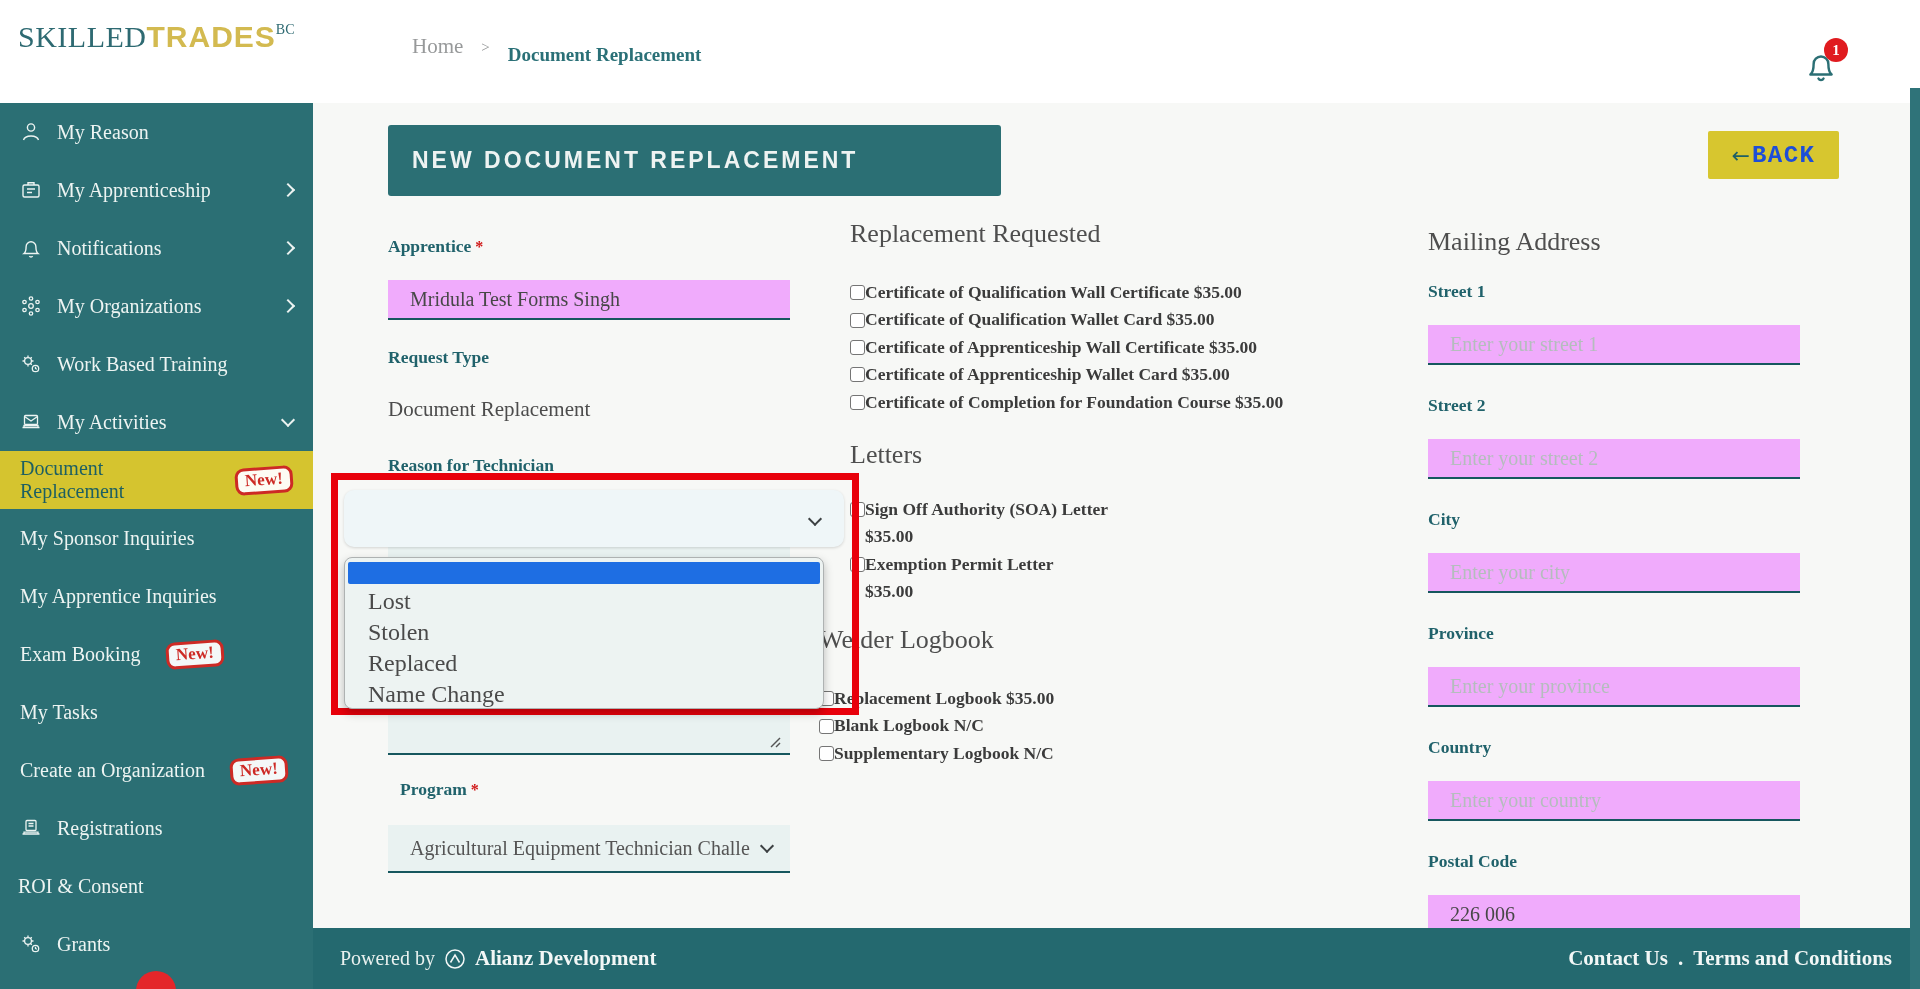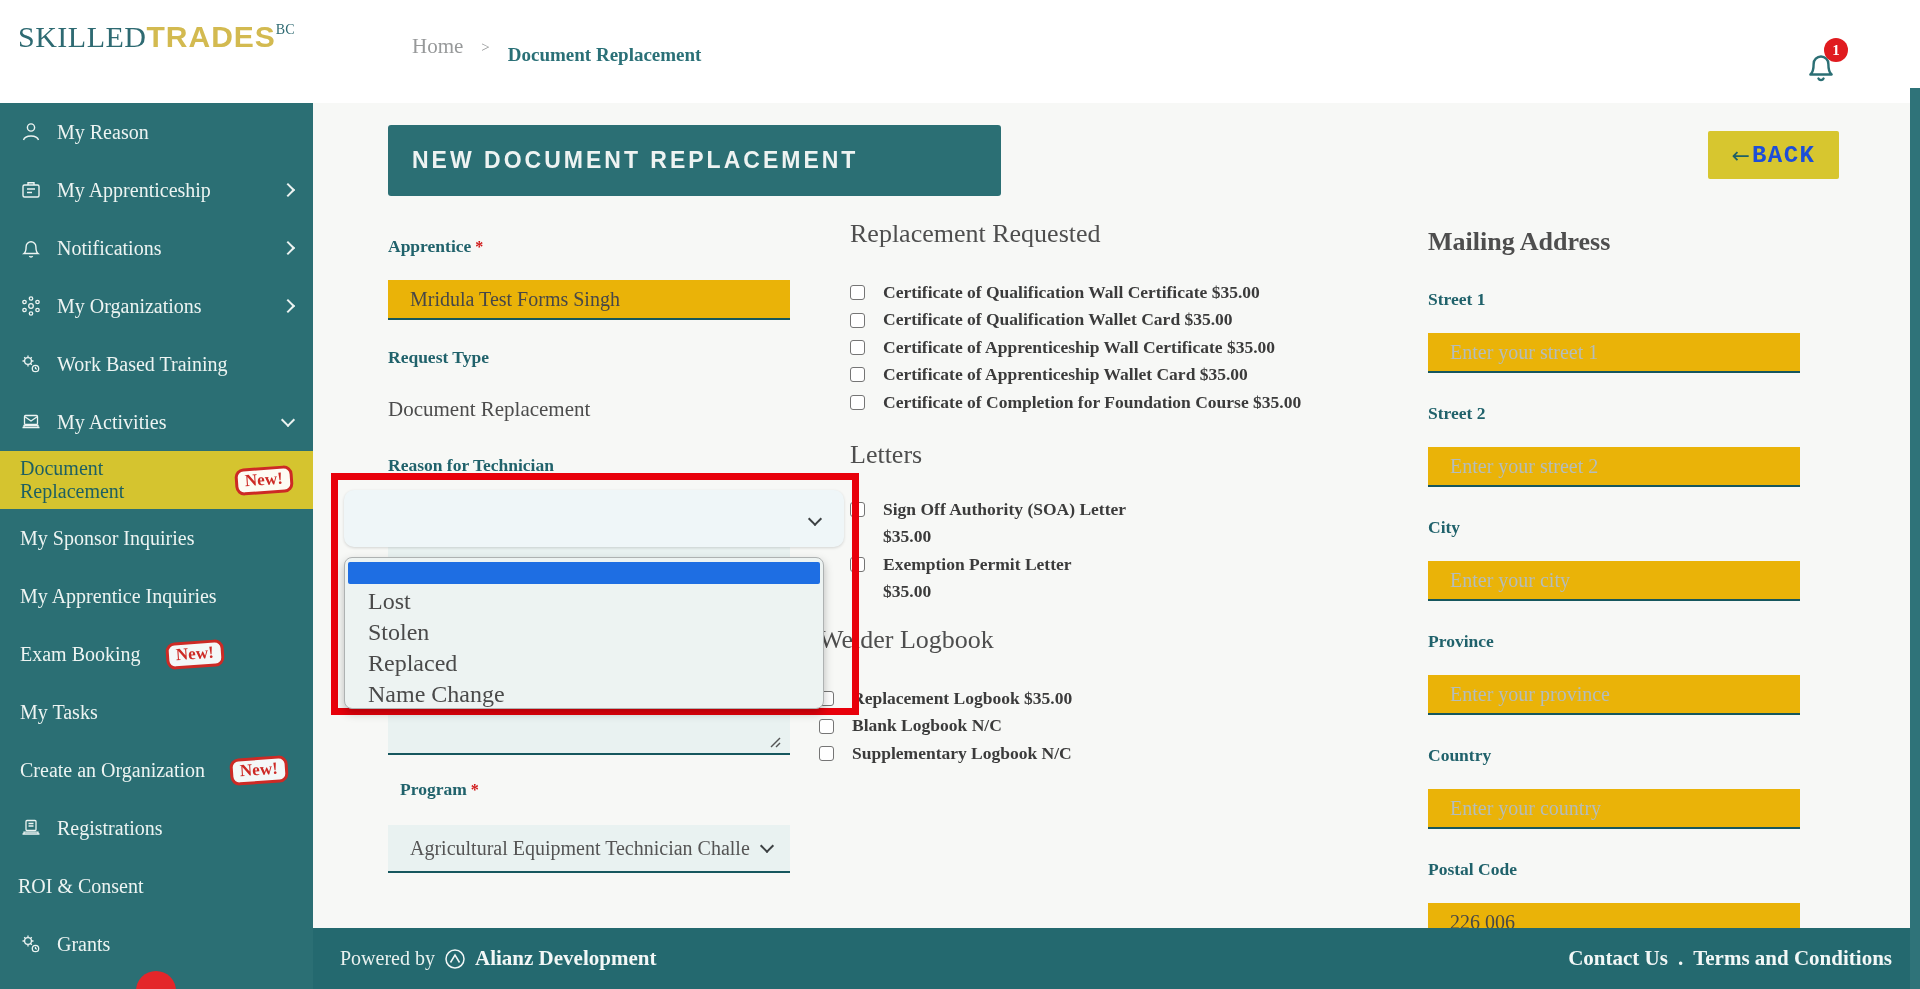--- a/index.html
+++ b/index.html
@@ -43,21 +43,21 @@
   .banner span { font-family:"Liberation Sans","DejaVu Sans",sans-serif; font-weight:bold; font-size:23px;
     letter-spacing:3px; color:#eef3f2; }
   .back-btn { position:absolute; left:1395px; top:28px; width:131px; height:48px; background:#d7c62f; border:0; cursor:pointer;
     display:flex; align-items:center; justify-content:center; gap:2px; border-radius:2px; }
   .back-btn .arrow { font-size:22px; color:#1e6065; font-family:"DejaVu Sans",sans-serif; }
   .back-btn .txt { font-family:Liberation Mono, monospace; font-weight:bold; font-size:24px;
     letter-spacing:1.5px; color:#1d4ed8; }
 
   .field-label { color:#20626b; font-weight:bold; font-size:17.5px; }
   .req { color:#d01818; margin-left:4px; font-size:16px; }
-  .tf { display:block; background:#eab308; border:0; border-bottom:2px solid #16575e; font-family:"Liberation Serif","DejaVu Serif",serif;
+  .tf { display:block; background:#f0abfc; border:0; border-bottom:2px solid #16575e; font-family:"Liberation Serif","DejaVu Serif",serif;
     font-size:20px; color:#474747; padding:0 0 0 22px; outline:none; }
   .tf::placeholder { color:#b4bdbd; opacity:1; }
 
   
   .lab-apprentice { position:absolute; left:75px; top:133px; }
   .inp-apprentice { position:absolute; left:75px; top:177px; width:402px; height:40px; }
   .lab-reqtype { position:absolute; left:75px; top:244px; }
   .val-reqtype { position:absolute; left:75px; top:294px; font-size:21px; color:#4c4c4c; }
   .lab-reason { position:absolute; left:75px; top:352px; }
   .reason-ta { position:absolute; left:75px; top:420px; width:402px; height:232px; background:#e9f2f1;
@@ -72,31 +72,31 @@
 
   
   .sec { position:absolute; width:480px; }
   .sec h2 { font-size:26px; font-weight:normal; color:#4e4e4e; }
   .sec-repl { left:537px; top:116px; }
   .sec-repl h2 { margin-bottom:30px; }
   .sec-letters { left:537px; top:337px; }
   .sec-letters h2 { margin-bottom:26px; }
   .sec-welder { left:506px; top:522px; }
   .sec-welder h2 { margin-bottom:30px; }
-  .chk-row { display:flex; align-items:center; gap:18px; height:27.4px; }
+  .chk-row { display:flex; align-items:center; gap:0; height:27.4px; }
   .chk-row.top { align-items:flex-start; height:auto; }
   .chk { width:15px; height:15px; flex:0 0 15px; border:1.5px solid #757575; border-radius:3px; background:#fff;
     appearance:none; -webkit-appearance:none; cursor:pointer; margin-top:0; }
   .chk-row.top .chk { margin-top:6px; }
   .chk-lbl { font-size:17.5px; font-weight:600; color:#3b3b3b; line-height:27.4px; }
   .chk-price { font-size:17.5px; font-weight:600; color:#3b3b3b; line-height:27.4px; }
 
   
   .col-right { position:absolute; left:1115px; top:124px; width:380px; }
-  .col-right h2 { font-size:26px; font-weight:bold; color:#4e4e4e; margin-bottom:32px; }
+  .col-right h2 { font-size:26px; font-weight:normal; color:#4e4e4e; margin-bottom:24px; }
   .addr-label { display:block; margin-bottom:23px; }
   .addr-inp { width:372px; height:40px; margin-bottom:30px; }
 
   
   .annotation { position:absolute; left:18px; top:370px; width:528px; height:242px; border:7px solid #e8000b; z-index:50; }
   .reason-sel { position:absolute; left:6px; top:10px; width:500px; height:57px; background:#eff6f8; border-radius:10px;
     box-shadow:0 1px 3px rgba(0,0,0,.15); cursor:pointer; }
   .reason-sel .dchev { position:absolute; right:24px; top:24px; }
   .listbox { position:absolute; left:6px; top:77px; width:480px; height:152px; background:#edf3f2;
     border:1px solid #aeb2b2; border-radius:8px; box-shadow:0 4px 10px rgba(0,0,0,.25); padding-top:3px; overflow:hidden; }

